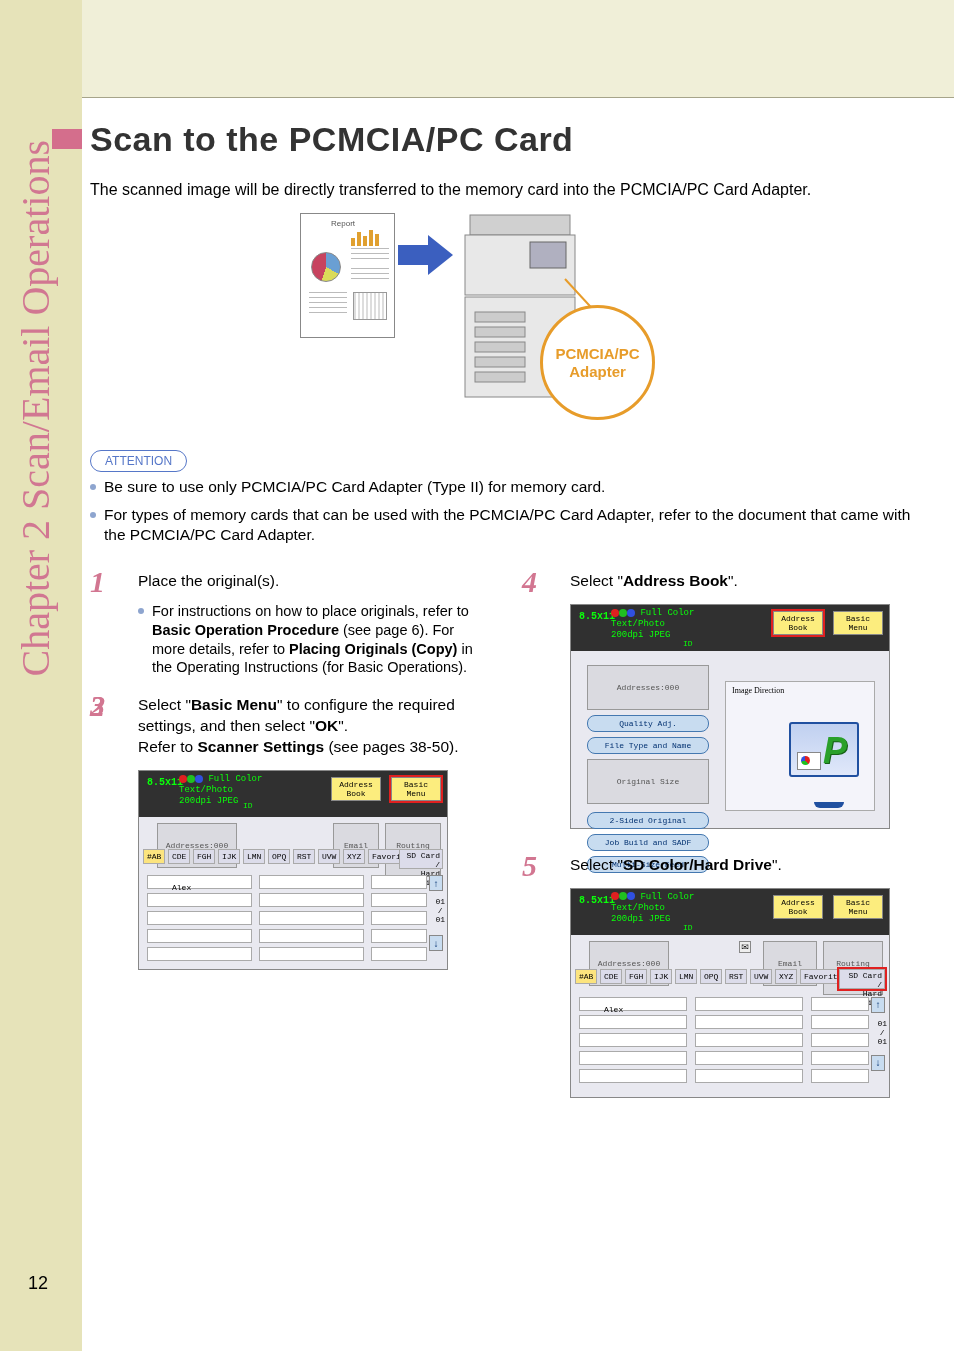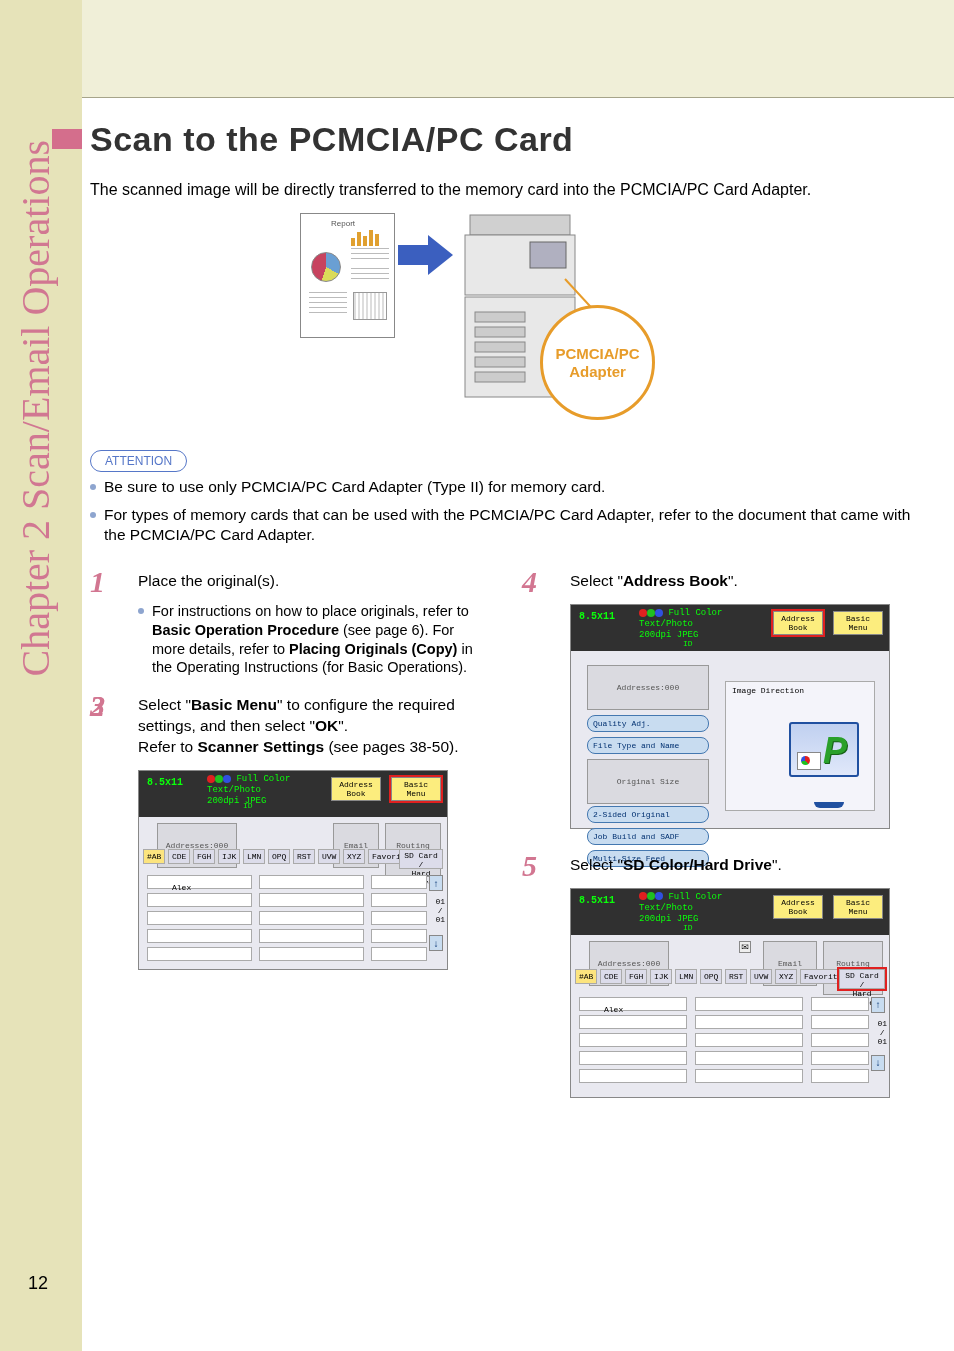--- a/index.html
+++ b/index.html
@@ -78,44 +78,44 @@
   }
   b { font-weight:700; }
   .screenshot {
     border: 1px solid #888; background:#e9e9f0; margin-top:12px; position:relative;
   }
   .ss1 { width:310px; height:200px; }
   .ss2 { width:320px; height:225px; }
   .ss3 { width:320px; height:210px; }
   .ss-top { position:absolute; left:0; top:0; right:0; height:46px; background:#303030; }
   .ss-size { position:absolute; left:8px; top:6px; font-family:"Courier New",monospace; font-size:10px; color:#0aff0a;font-weight:bold; }
-  .ss-mode { position:absolute; left:68px; top:3px; font-family:"Courier New",monospace; font-size:9px; color:#0aff0a; line-height:11px; }
+  .ss-mode { position:absolute; left:40px; top:3px; font-family:"Courier New",monospace; font-size:9px; color:#0aff0a; line-height:11px; }
   .dot-r { display:inline-block; width:8px; height:8px; border-radius:50%; background:#e02020; vertical-align:middle; }
   .dot-g { display:inline-block; width:8px; height:8px; border-radius:50%; background:#20c020; vertical-align:middle; }
   .dot-b { display:inline-block; width:8px; height:8px; border-radius:50%; background:#3050e0; vertical-align:middle; }
   .ss-btn {
     position:absolute; font-family:"Courier New",monospace; font-size:8px; text-align:center; background:#fced7e; border:1px solid #888; padding:2px 4px; color:#000;
   }
   .ss-btn.red { outline:2px solid #e02020; }
   .ss-grey { position:absolute; background:#dadae0; border:1px solid #999; font-family:"Courier New",monospace; font-size:8px; color:#555; text-align:center; padding:17px 6px; }
-  .ss-blue-btn { position:absolute; background:#c8dcf0; border:1px solid #4478b0; border-radius:8px; font-family:"Courier New",monospace; font-size:8px; color:#003070; text-align:left; padding:3px 5px; }
-  .ss-tab { position:absolute; font-family:"Courier New",monospace; font-size:8px; background:#dcdcea; border:1px solid #aaa; padding:2px 3px; text-align:center; }
+  .ss-blue-btn { position:absolute; background:#c8dcf0; border:1px solid #4478b0; border-radius:8px; font-family:"Courier New",monospace; font-size:8px; color:#003070; text-align:center; padding:3px 5px; }
+  .ss-tab { position:absolute; font-family:"Courier New",monospace; font-size:8px; background:#dcdcea; border:1px solid #aaa; padding:2px 3px; text-align:right; }
   .ss-tab.yellow { background:#fce47e; }
   .ss-tab.red { outline:2px solid #e02020; }
   .ss-row { position:absolute; left:8px; right:10px; height:14px; border:1px solid #aaa; background:#fff; }
   .ss-row.half { width:105px;padding-left:6px; }
   .ss-row.half2 { width:105px; }
   .ss-paginator { position:absolute; font-family:"Courier New",monospace; font-size:8px; color:#000; }
   .ss-arrow { position:absolute; width:14px; height:16px; border:1px solid #888; background:#c8dcf0; display:flex; align-items:center; justify-content:center; font-size:10px; color:#003070; }
   .page-num {
     position:absolute; left:28px; bottom:57px; font-size:18px; color:#000;
   }
   .ss2 .side { position:absolute; left:16px; width:122px; }
   .ss2 .preview-panel { position:absolute; right:14px; top:76px; width:150px; height:130px; background:#f4f4fa; border:1px solid #aaa; }
-  .ss2 .preview-panel .img-dir { position:absolute; left:6px; top:4px; font-family:Liberation Mono, monospace; font-size:8px; color:#000; }
+  .ss2 .preview-panel .img-dir { position:absolute; left:6px; top:4px; font-family:Liberation Serif, serif; font-size:8px; color:#000; }
   .ss2 .preview-panel .monitor { position:absolute; right:15px; top:40px; width:70px; height:55px; border:2px solid #2050a0; border-radius:3px; background:linear-gradient(#c0d0f0,#e0e8fa); }
   .big-P { position:absolute; right:10px; top:6px; font-size:36px; font-weight:800; color:#2aa02a; font-style:italic; text-shadow:1px 1px 0 #166016; }
 </style>
 </head>
 <body>
 
 <div class="page">
   <div class="left-olive"></div>
   <div class="inner-top"></div>
   <div class="top-line"></div>
@@ -259,21 +259,21 @@
             <span class="dot-r"></span><span class="dot-g"></span><span class="dot-b"></span> <span>Full Color</span><br>
             <span>Text/Photo</span><br><span>200dpi JPEG</span>
           </div>
           <div style="position:absolute; left:112px; top:34px; font-family:'Courier New'; font-size:8px; color:#0aff0a;">ID</div>
           <div class="ss-btn red" style="right:66px; top:6px; width:50px;">Address Book</div>
           <div class="ss-btn" style="right:6px; top:6px; width:50px;">Basic Menu</div>
           <div class="side" style="top:60px;">
             <div class="ss-grey" style="position:relative; width:100%; margin-bottom:5px;">Addresses:000</div>
             <div class="ss-blue-btn" style="position:relative; width:100%; margin-bottom:5px;">Quality Adj.</div>
             <div class="ss-blue-btn" style="position:relative; width:100%; margin-bottom:5px;">File Type and Name</div>
-            <div class="ss-grey" style="position:relative; width:100%; margin-bottom:2px;">Original Size</div>
+            <div class="ss-grey" style="position:relative; width:100%; margin-bottom:8px;">Original Size</div>
             <div class="ss-blue-btn" style="position:relative; width:100%; margin-bottom:5px;">2-Sided Original</div>
             <div class="ss-blue-btn" style="position:relative; width:100%; margin-bottom:5px;">Job Build and SADF</div>
             <div class="ss-blue-btn" style="position:relative; width:100%;">Multi-Size Feed</div>
           </div>
           <div class="preview-panel">
             <div class="img-dir">Image Direction</div>
             <div class="monitor">
               <div class="big-P">P</div>
               <div style="position:absolute; left:6px; bottom:5px; width:24px; height:18px; border:1px solid #888; background:#fff;">
                 <div style="position:absolute; left:3px; top:3px; width:9px; height:9px; border-radius:50%; background:conic-gradient(#e02020 0 40%, #20c020 40% 70%, #3050e0 70% 100%);"></div>

